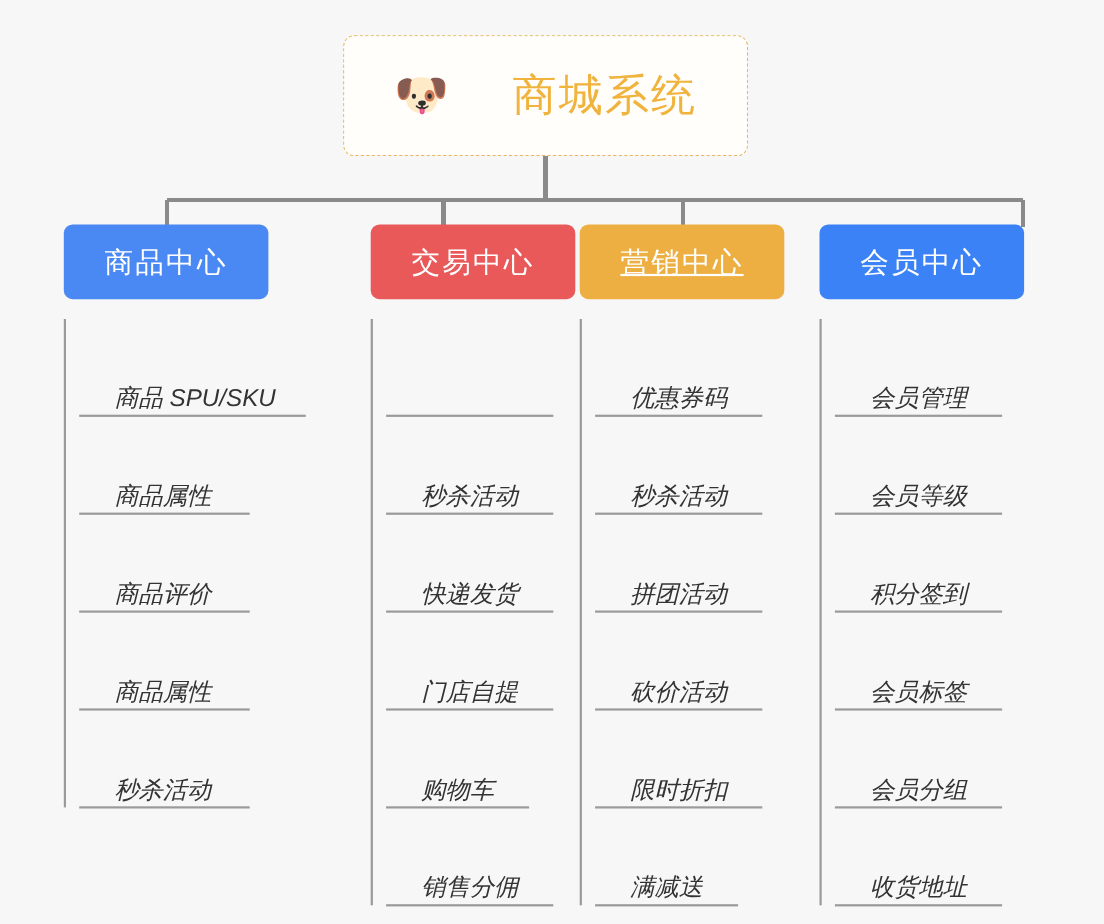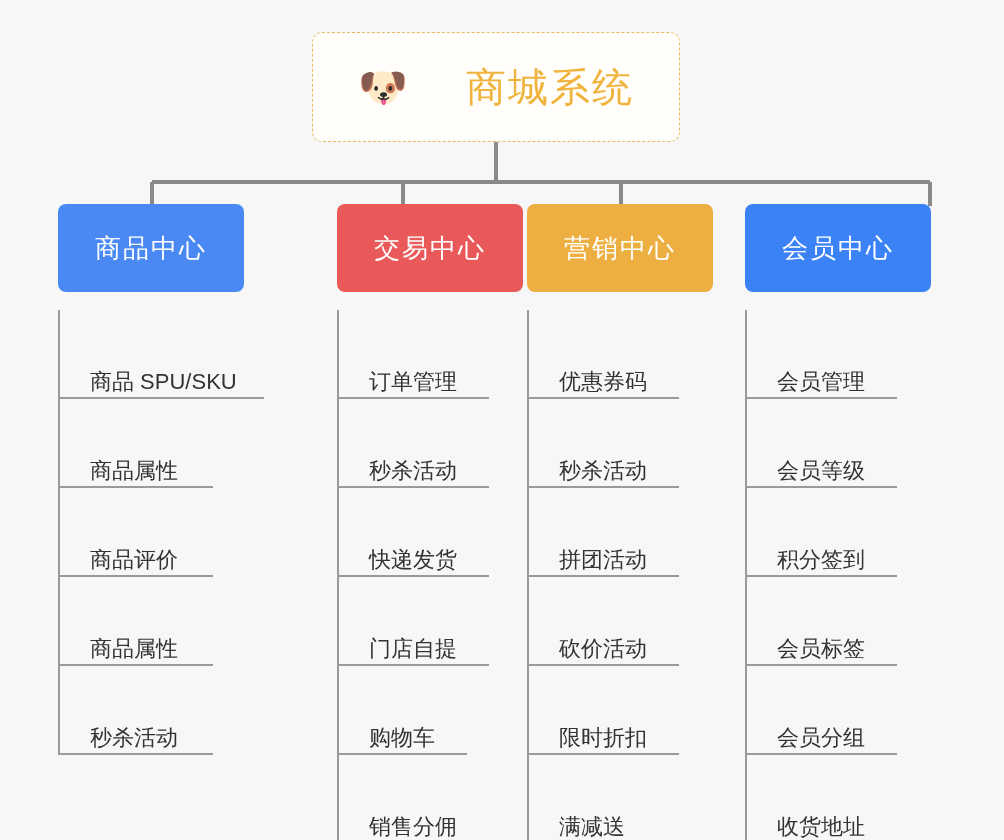--- a/index.html
+++ b/index.html
@@ -58,34 +58,36 @@
     height: 840px;
     pointer-events: none;
   }
 
   
   .branch {
     position: absolute;
     top: 204px;
   }
   .branch-header {
-    height: 88px;
+    height: 68px;
     border-radius: 8px;
     display: flex;
     align-items: center;
     justify-content: center;
     color: #ffffff;
     font-size: 26px;
     letter-spacing: 2px;
     box-sizing: border-box;
   }
 
   .branch-items {
     position: relative;
     margin-top: 18px;
+    padding-left: 14px;
+    font-style: italic;
   }
   .leaf {
     position: relative;
     height: 89px;
     display: flex;
     align-items: flex-end;
     box-sizing: border-box;
   }
   .leaf-label {
     font-size: 22px;
@@ -111,21 +113,21 @@
   }
 
   
   .branch-1 { left: 58px;  width: 240px; }
   .branch-2 { left: 308px; width: 230px; margin-left: 29px; }
   .branch-3 { left: 527px; width: 230px; }
   .branch-4 { left: 745px; width: 230px; }
 
   .branch-1 .branch-header { width: 186px; background: #4a89f3; }
   .branch-2 .branch-header { width: 186px; background: #e9595a; }
-  .branch-3 .branch-header { width: 186px; background: #edaf41; }
+  .branch-3 .branch-header { width: 186px; background: #edaf41; text-decoration: underline; }
   .branch-4 .branch-header { width: 186px; background: #3b82f6; }
 </style>
 </head>
 <body>
 
 <div id="mindmap">
 
   <div class="root-node">
     <span class="root-emoji">🐶</span>
     <span class="root-title">商城系统</span>
@@ -174,21 +176,20 @@
     </div>
   </div>
 
   <div class="branch branch-2">
     <div class="branch-header">
       <span>交易中心</span>
     </div>
     <div class="branch-items">
       <div class="branch-spine"></div>
       <div class="leaf">
-        <span class="leaf-label">订单管理</span>
         <span class="leaf-underline" style="width:152px"></span>
       </div>
       <div class="leaf">
         <span class="leaf-label">秒杀活动</span>
         <span class="leaf-underline" style="width:152px"></span>
       </div>
       <div class="leaf">
         <span class="leaf-label">快递发货</span>
         <span class="leaf-underline" style="width:152px"></span>
       </div>

